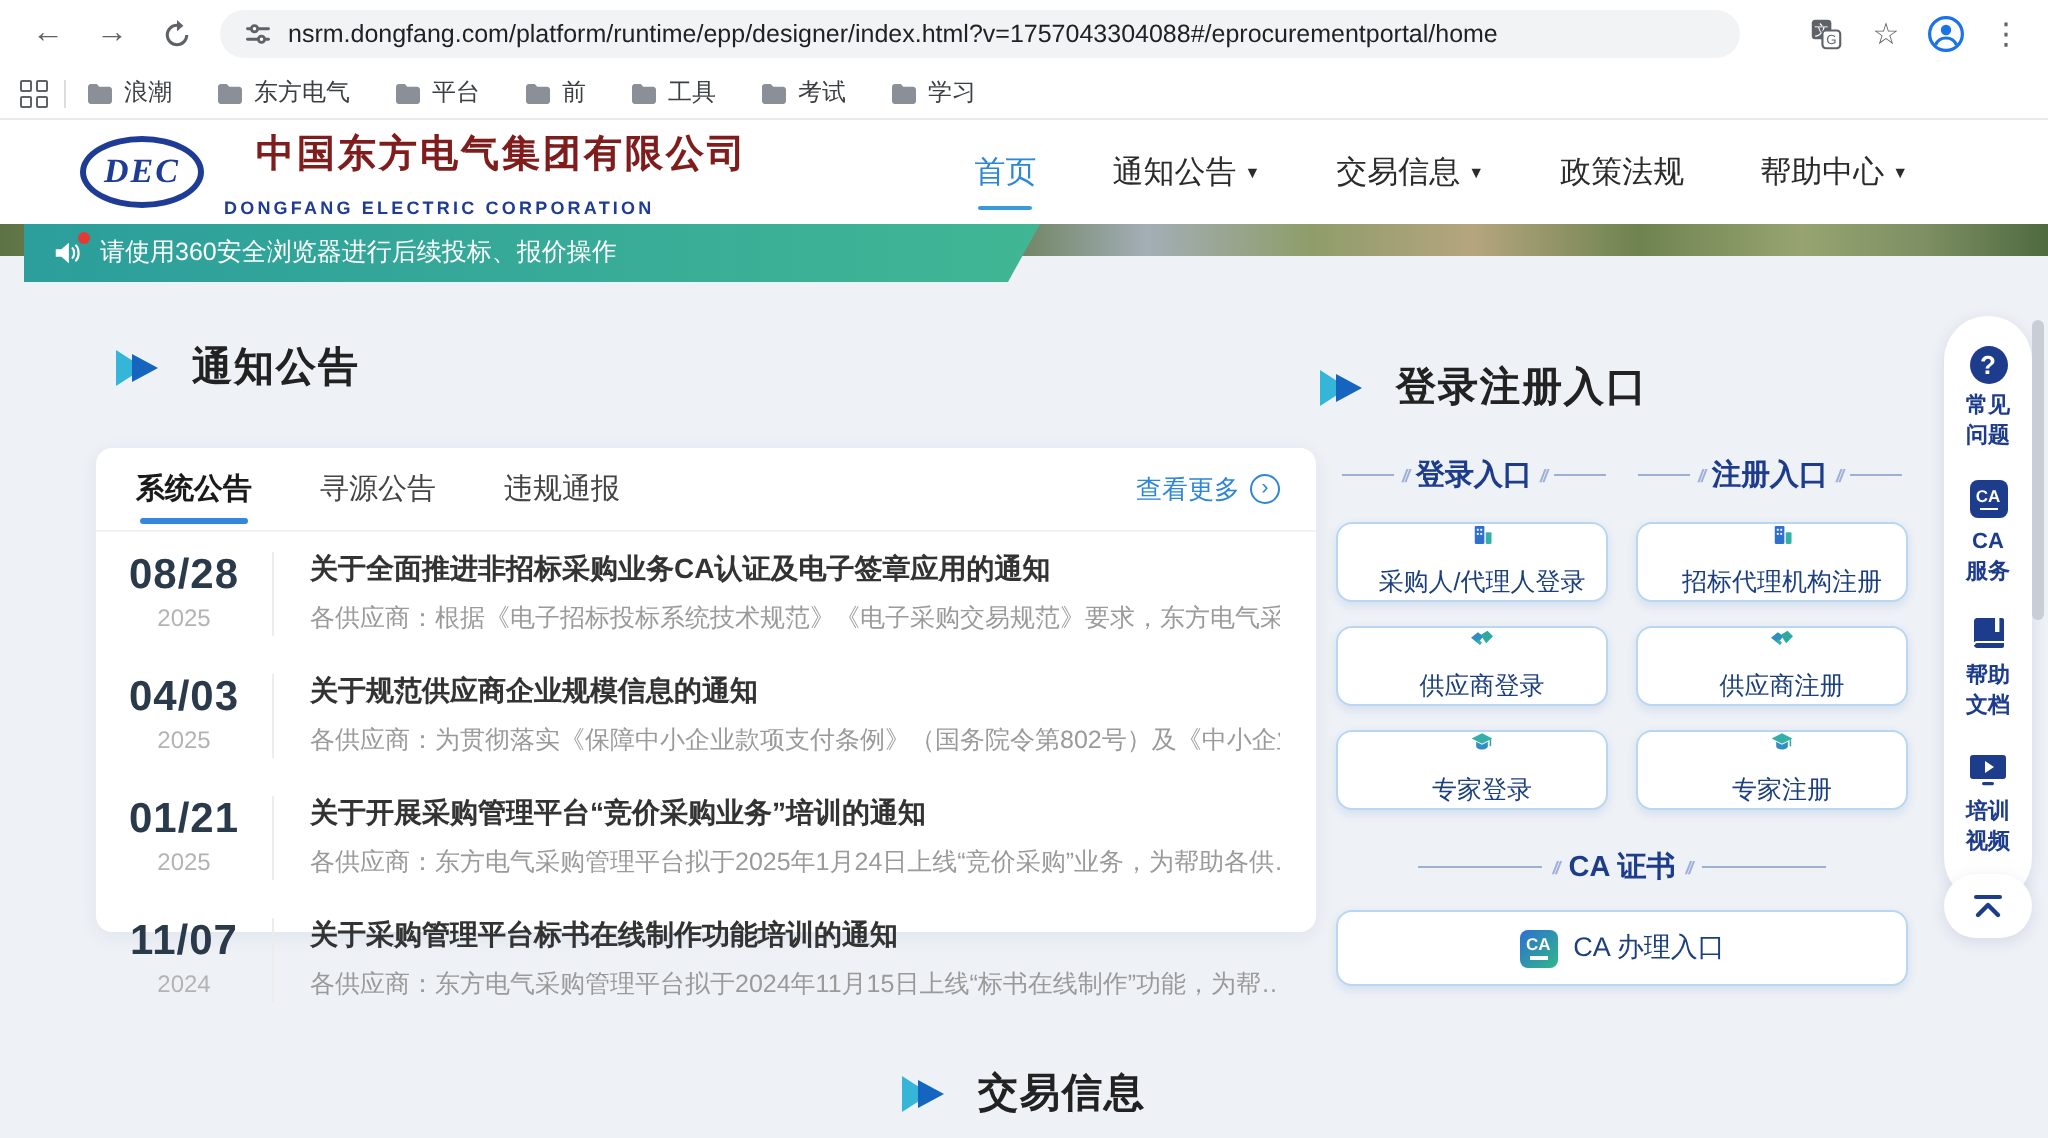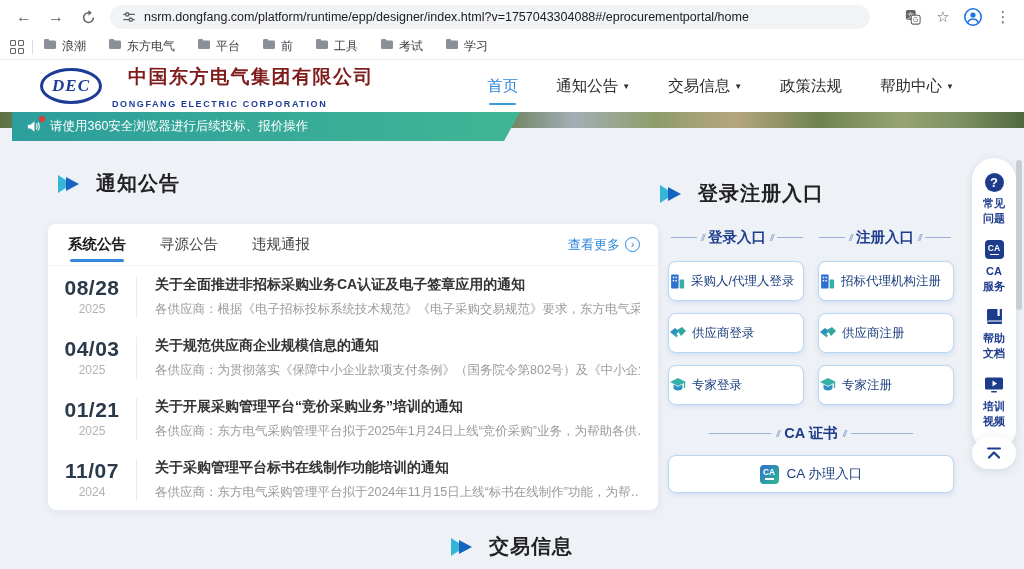--- a/index.html
+++ b/index.html
@@ -11,21 +11,21 @@
   .toolbar { position:absolute; left:0; top:0; width:1024px; height:34px; background:#ffffff; display:flex; align-items:center; padding:0 8px; }
   .nav-btn { width:26px; height:26px; border-radius:50%; display:flex; align-items:center; justify-content:center; color:#5f6368; font-size:16px; margin:0 3px; cursor:pointer; }
   .omnibox { flex:1; height:24px; background:#f1f3f4; border-radius:12px; margin:0 10px 0 6px; display:flex; align-items:center; padding:4px 12px; max-width:760px; }
   .omnibox .url { font-size:12.5px; color:#202124; white-space:nowrap; overflow:hidden; margin-left:8px; }
   .tb-icons { display:flex; align-items:center; gap:4px; margin-left:auto; }
   .tb-ico { width:26px; height:26px; display:flex; align-items:center; justify-content:center; color:#5f6368; font-size:15px; cursor:pointer; }
   .bookmarks { position:absolute; left:0; top:34px; width:1024px; height:26px; background:#ffffff; display:flex; align-items:center; padding:0 10px; border-bottom:1px solid #e8eaed; }
   .bm-grid { width:14px; height:14px; display:grid; grid-template-columns:6px 6px; grid-template-rows:6px 6px; gap:2px; margin-right:8px; cursor:pointer; }
   .bm-grid span { background:transparent; border:1.5px solid #5f6368; border-radius:1px; }
   .bm-sep { width:1px; height:14px; background:#dadce0; margin-right:10px; }
-  .bm-item { display:flex; align-items:flex-start; gap:5px; font-size:12px; color:#3c4043; margin-right:22px; cursor:pointer; }
+  .bm-item { display:flex; align-items:center; gap:5px; font-size:12px; color:#3c4043; margin-right:22px; cursor:pointer; }
   .folder { width:14px; height:11px; position:relative; }
 
   
   .site-header { position:absolute; left:0; top:60px; width:1024px; height:52px; background:#ffffff; display:flex; align-items:center; }
   .logo-wrap { display:flex; align-items:center; margin-left:40px; cursor:pointer; }
   .dec-oval { width:62px; height:36px; border:3px solid #1e3c96; border-radius:50%; display:flex; align-items:center; justify-content:center; color:#1e3c96; font-family:"Liberation Serif","DejaVu Serif",serif; font-weight:bold; font-style:italic; font-size:17px; letter-spacing:1px; }
   .company { margin-left:10px; }
   .company .cn { font-size:19px; font-weight:bold; color:#7f1d1d; letter-spacing:1.5px;margin-left:16px; }
   .company .en { font-size:9px; font-weight:bold; color:#1e3c96; letter-spacing:1.6px; margin-top:9px; }
   .main-nav { display:flex; align-items:center; gap:38px; margin-left:auto; margin-right:70px; }
@@ -42,21 +42,21 @@
     clip-path:polygon(0 0,100% 0,calc(100% - 16px) 100%,0 100%); }
   .notice-bar .txt { font-size:12.5px; margin-left:8px; }
   .speaker-wrap { position:relative; width:16px; height:16px; }
   .red-dot { position:absolute; top:-3px; right:-3px; width:6px; height:6px; border-radius:50%; background:#e53935; }
 
   
   .sec-head { display:flex; align-items:center; gap:14px; }
   .sec-head .title { font-size:20px; font-weight:bold; color:#222; letter-spacing:1px; }
 
   
-  .ann-card { position:absolute; left:48px; top:224px; width:610px; height:286px; background:#ffffff; border-radius:8px; box-shadow:0 2px 10px rgba(30,60,120,0.07); }
+  .ann-card { position:absolute; left:48px; top:224px; width:610px; height:242px; background:#ffffff; border-radius:8px; box-shadow:0 2px 10px rgba(30,60,120,0.07); }
   .tabs-row { display:flex; align-items:center; height:42px; padding:0 18px; border-bottom:1px solid #f2f2f2; }
   .tab { font-size:14.5px; color:#444; margin-right:30px; cursor:pointer; position:relative; padding:10px 2px; }
   .tab.active { color:#1a1a1a; font-weight:bold; }
   .tab.active::after { content:""; position:absolute; left:4px; right:4px; bottom:2px; height:3px; background:#3388dd; border-radius:2px; }
   .view-more { margin-left:auto; display:flex; align-items:center; gap:5px; color:#2e86d9; font-size:13px; cursor:pointer; }
   .vm-circle { width:15px; height:15px; border:1px solid #2e86d9; border-radius:50%; display:flex; align-items:center; justify-content:center; font-size:11px; line-height:1; padding-bottom:1px; }
   .news-row { display:flex; align-items:flex-start; padding:10px 18px 9px 0; cursor:pointer; }
   .date-col { width:88px; flex:none; text-align:center; }
   .date-col .d { font-size:21px; font-weight:bold; color:#2b3a4a; letter-spacing:0.5px; }
   .date-col .y { font-size:12px; color:#b3b3b3; margin-top:2px; }
@@ -65,21 +65,21 @@
   .news-sum { font-size:12.5px; color:#9a9a9a; margin-top:7px; white-space:nowrap; overflow:hidden; }
 
   
   .login-panel { position:absolute; left:663px; top:228px; width:296px; }
   .group-headers { display:flex; }
   .group-h { flex:1; display:flex; align-items:center; justify-content:center; gap:4px; color:#1e3c8c; font-weight:bold; font-size:14.5px; }
   .dline { height:1px; background:#9fb0d8; width:26px; }
   .dline.long { width:62px; }
   .dslash { color:#9fb0d8; font-size:9px; font-style:italic; letter-spacing:-1px; }
   .btn-grid { display:grid; grid-template-columns:136px 136px; column-gap:14px; row-gap:12px; margin-top:14px; padding-left:5px; }
-  .entry-btn { height:40px; background:#fff; border:1px solid #b9d6f2; border-radius:8px; box-shadow:0 2px 5px rgba(90,140,200,0.18); display:flex; align-items:center; gap:5px; cursor:pointer; }
+  .entry-btn { height:40px; background:#fff; border:1px solid #b9d6f2; border-radius:8px; box-shadow:0 2px 5px rgba(90,140,200,0.18); display:flex; align-items:center; padding-left:10px; gap:10px; cursor:pointer;flex-direction:column; }
   .entry-btn .lbl { font-size:12.5px; color:#1c3f7d; font-weight:500; white-space:nowrap; }
   .ca-header { display:flex; align-items:center; justify-content:center; gap:5px; color:#1e3c8c; font-weight:bold; font-size:14.5px; margin-top:19px; }
   .ca-btn { margin-top:12px; margin-left:5px; width:286px; height:38px; background:#fff; border:1px solid #b9d6f2; border-radius:8px; box-shadow:0 2px 5px rgba(90,140,200,0.18); display:flex; align-items:center; justify-content:center; gap:8px; cursor:pointer; }
   .ca-btn .lbl { font-size:13.5px; color:#1c3f7d; }
   .ca-badge { width:19px; height:19px; border-radius:4px; background:linear-gradient(135deg,#2f6fd0,#2eb88a); display:flex; flex-direction:column; align-items:center; justify-content:center; }
   .ca-badge .t { color:#fff; font-size:8.5px; font-weight:bold; line-height:1; }
   .ca-badge .u { width:9px; height:1.5px; background:#fff; margin-top:1.5px; }
 
   
   .float-bar { position:absolute; left:972px; top:158px; width:44px; background:#fff; border-radius:22px; box-shadow:0 2px 8px rgba(30,60,120,0.12); padding:13px 0 9px; display:flex; flex-direction:column; align-items:center; }

